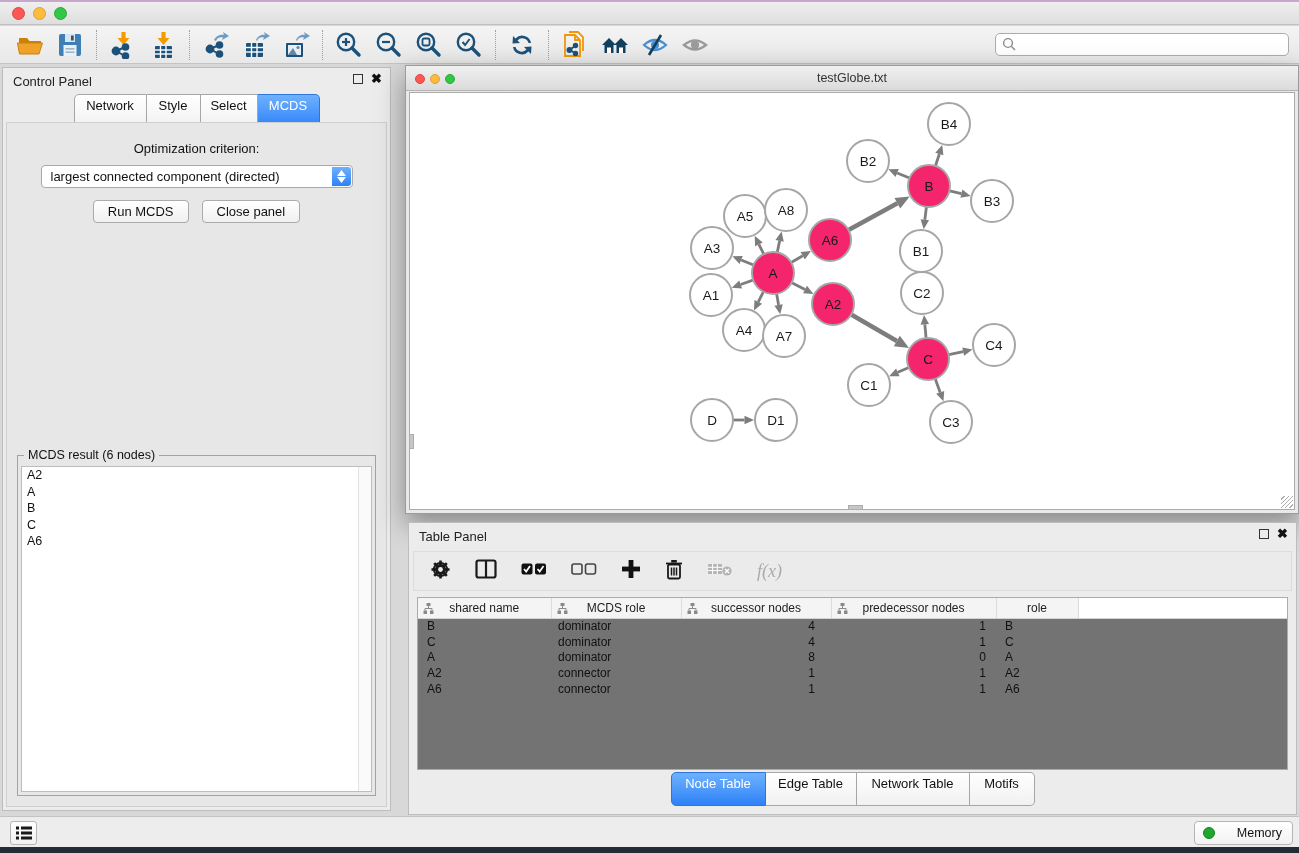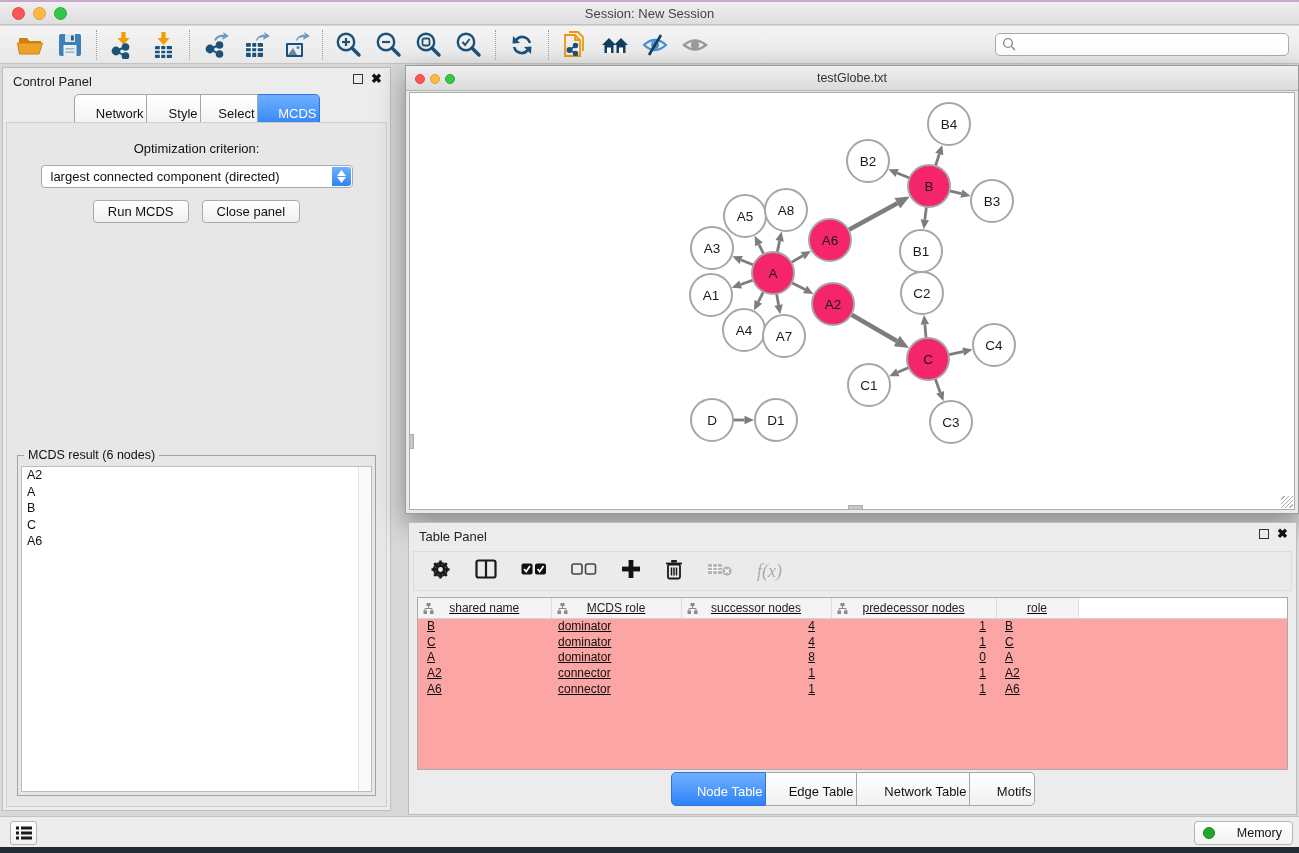--- a/index.html
+++ b/index.html
@@ -27,21 +27,21 @@
 
   
   .panel { position:absolute; background:#ECECEC; border:1px solid #BDBDBD; }
   .panel-head { position:relative; height:26px; }
   .panel-title { position:absolute; left:10px; top:6px; font-size:13px; color:#222; }
   .panel-ctrl { position:absolute; right:8px; top:6px; display:flex; gap:8px; align-items:center; }
   .float-ic { width:10px; height:10px; border:1.5px solid #333; }
   .close-ic { font-size:13px; font-weight:bold; color:#111; line-height:10px; }
 
   .seg-row { display:flex; justify-content:center; }
-  .seg { height:34px; line-height:21px; text-align:right; font-size:13px; color:#111; background:linear-gradient(#FFFFFF,#F1F1F1); border:1px solid #A6A6A6; border-left:none; padding:8px 2px; }
+  .seg { height:34px; line-height:21px; text-align:center; font-size:13px; color:#111; background:linear-gradient(#FFFFFF,#F1F1F1); border:1px solid #A6A6A6; border-left:none; padding:0 2px; }
   .seg:first-child { border-left:1px solid #A6A6A6; border-radius:5px 0 0 5px; }
   .seg:last-child { border-radius:0 5px 5px 0; }
   .seg.active { background:linear-gradient(#6FB1FF,#2E82F7); color:#fff; border-color:#2E75D8; }
 
   
   #control-panel { left:2px; top:65px; width:389px; height:744px; }
   .cp-content { position:absolute; left:3px; right:3px; top:54px; bottom:3px; background:#E7E7E7; border:1px solid #CFCFCF; }
   .opt-label { margin-top:18px; text-align:center; font-size:13px; color:#111; }
   .selectbox { position:relative; width:312px; height:23px; margin:9px auto 0; background:#fff; border:1px solid #A9A9A9; border-radius:4px; }
   .selectbox .val { position:absolute; left:9px; top:3px; font-size:13px; color:#111; }
@@ -62,21 +62,21 @@
   .nw-light { width:10px; height:10px; border-radius:50%; }
   .nw-title { position:absolute; left:0; right:0; top:5px; text-align:center; font-size:12.5px; color:#333; }
   .nw-canvas { position:absolute; left:3px; right:3px; top:26px; bottom:3px; background:#fff; border:1px solid #ABABAB; }
   .grip { position:absolute; right:1px; bottom:1px; width:12px; height:12px; background:repeating-linear-gradient(135deg, transparent 0 2px, #AFAFAF 2px 3px); }
   .edge-handle-l { position:absolute; left:-1px; top:341px; width:5px; height:15px; background:#C6C6C6; border:1px solid #ADADAD; }
   .edge-handle-b { position:absolute; left:438px; bottom:-1px; width:15px; height:5px; background:#C6C6C6; border:1px solid #ADADAD; }
 
   
   #table-panel { left:408px; top:520px; width:889px; height:293px; }
   .tp-toolbar { position:absolute; left:4px; right:4px; top:28px; height:40px; background:#EBEBEB; border:1px solid #DCDCDC; display:flex; align-items:center; gap:24px; padding-left:16px; }
-  .tp-table { position:absolute; left:8px; right:8px; top:74px; bottom:44px; background:#fca5a5; border:1px solid #ABABAB; overflow:hidden;text-decoration:underline; }
+  .tp-table { position:absolute; left:8px; right:8px; top:74px; bottom:44px; background:#737373; border:1px solid #ABABAB; overflow:hidden; }
   table.grid { border-collapse:collapse; width:100%; table-layout:fixed; }
   .grid th { height:20px; background:#F4F4F4; border-bottom:1px solid #D2D2D2; border-right:1px solid #DCDCDC; font-weight:normal; font-size:12px; color:#222; text-align:center; position:relative; }
   .grid th .hico { position:absolute; left:5px; top:5px; }
   .grid td { font-size:12px; color:#111; height:15.8px; padding:0; white-space:nowrap; }
   .grid td.c0 { padding-left:9px; }
   .grid td.c1 { padding-left:7px; }
   .grid td.c2 { text-align:right; padding-right:16px; }
   .grid td.c3 { text-align:right; padding-right:10px; }
   .grid td.c4 { padding-left:9px; }
   .tp-tabs { position:absolute; left:0; right:0; bottom:8px; }
@@ -95,21 +95,20 @@
 <div class="wall-top"></div>
 
 <div class="app">
 
   <div class="titlebar">
     <div class="lights">
       <div class="light r"></div>
       <div class="light y"></div>
       <div class="light g"></div>
     </div>
-    <div class="title">Session: New Session</div>
   </div>
 
   <div class="toolbar">
     <div class="tbtn">
       <svg width="28" height="26" viewBox="0 0 28 26">
         <path d="M3 6 h8 l2.5 3 H25 v4 H3 z" fill="#C9830B"></path>
         <path d="M1.5 11 h25 l-3.5 11 H3.5 z" fill="#F0A12A" stroke="#C9830B"></path>
       </svg>
     </div>
     <div class="tbtn">

